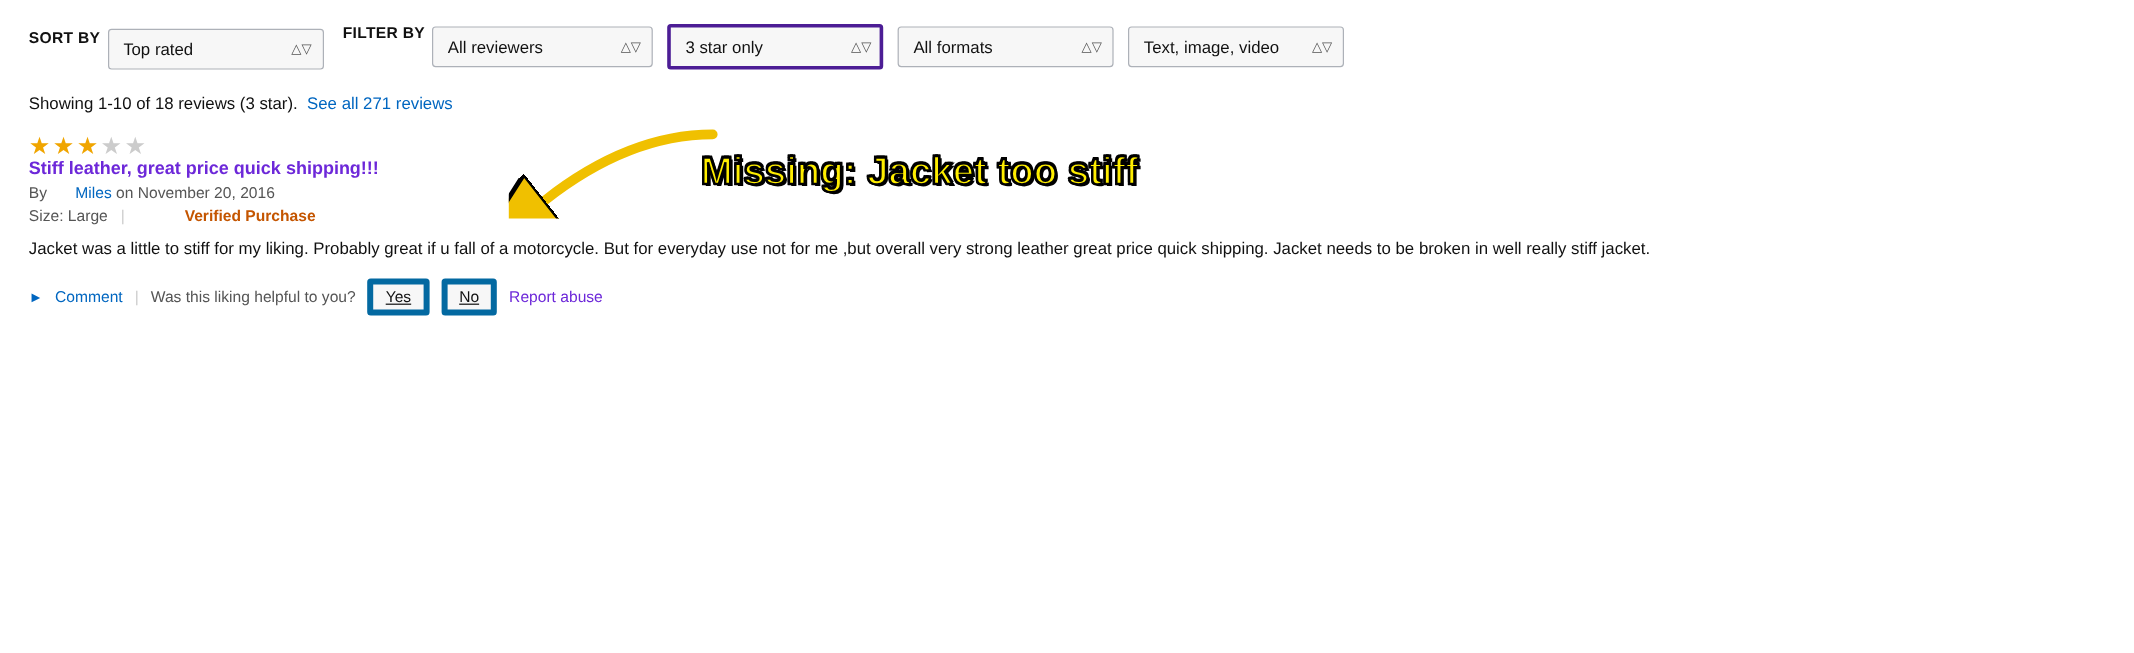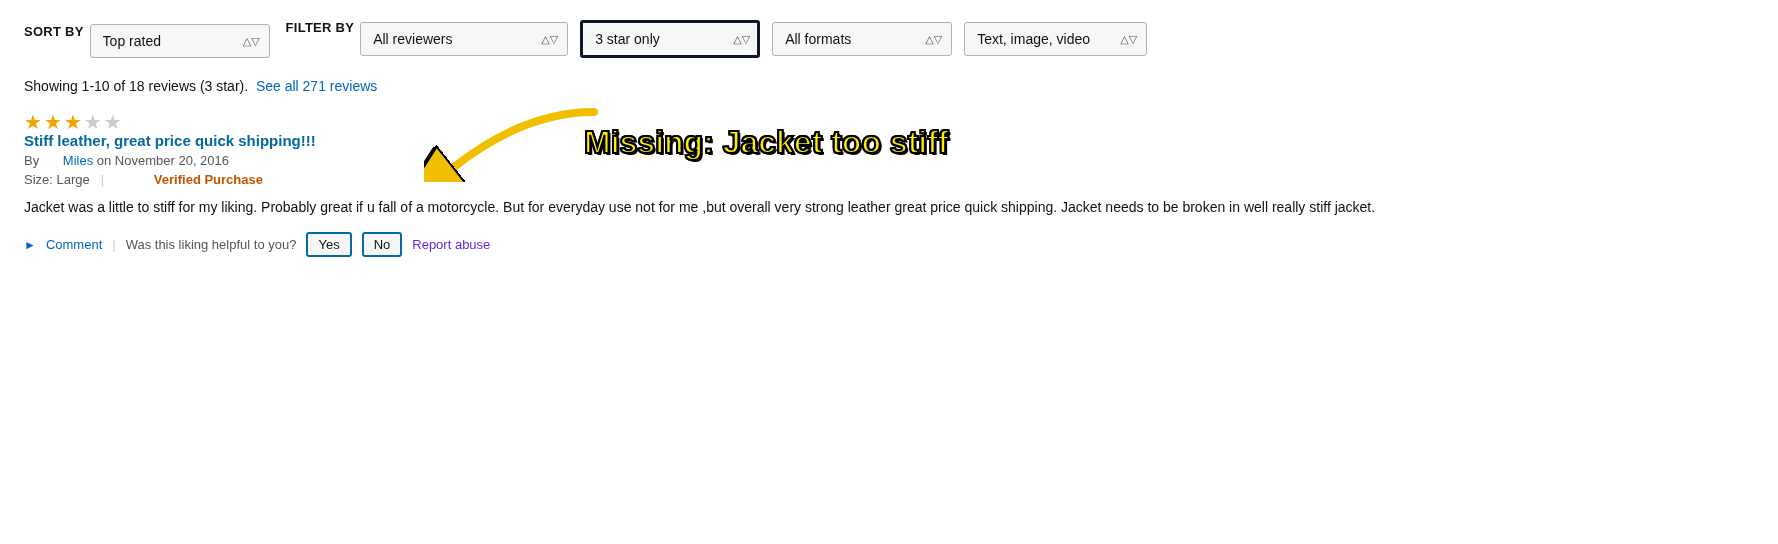--- a/index.html
+++ b/index.html
@@ -39,28 +39,28 @@
     .select-wrapper {
       position: relative;
       display: inline-block;
     }
     .select-wrapper select {
       appearance: none;
       -webkit-appearance: none;
       background: #f7f7f7;
       border: 1px solid #adb1b8;
       border-radius: 3px;
-      padding: 8px 56px 8px 12px;
+      padding: 8px 32px 8px 12px;
       font-size: 14px;
       color: #111;
       cursor: pointer;
       min-width: 180px;
     }
     .select-wrapper.highlighted select {
-      border: 3px solid #0f172a;
+      border: 3px solid #4c1d95;
       outline: none;
     }
     .select-wrapper.highlighted {
       border-radius: 4px;
     }
     .select-arrow {
       position: absolute;
       right: 10px;
       top: 50%;
       transform: translateY(-50%);
@@ -97,21 +97,21 @@
     }
     .star {
       font-size: 20px;
       line-height: 1;
     }
     .star.filled { color: #f0a500; }
     .star.empty { color: #ccc; }
     .review-title {
       font-size: 15px;
       font-weight: 700;
-      color: #0369a1;
+      color: #6d28d9;
     }
     .review-meta {
       font-size: 13px;
       color: #555;
       margin-bottom: 4px;
     }
     .review-meta a {
       color: #0066c0;
       text-decoration: none;
       padding-left: 20px;
@@ -143,26 +143,27 @@
     .review-footer a {
       color: #0066c0;
       text-decoration: none;
       font-size: 13px;
     }
     .helpful-text {
       color: #555;
     }
     .helpful-btn {
       background: #f7f7f7;
-      border: 2px solid #0369a1;
+      border: 5px solid #0369a1;
       border-radius: 3px;
       padding: 3px 10px;
       font-size: 13px;
       cursor: pointer;
       color: #111;
+      text-decoration: underline;
     }
     .separator {
       color: #ccc;
     }
 
     
     .annotation-container {
       position: relative;
       display: inline-block;
     }

